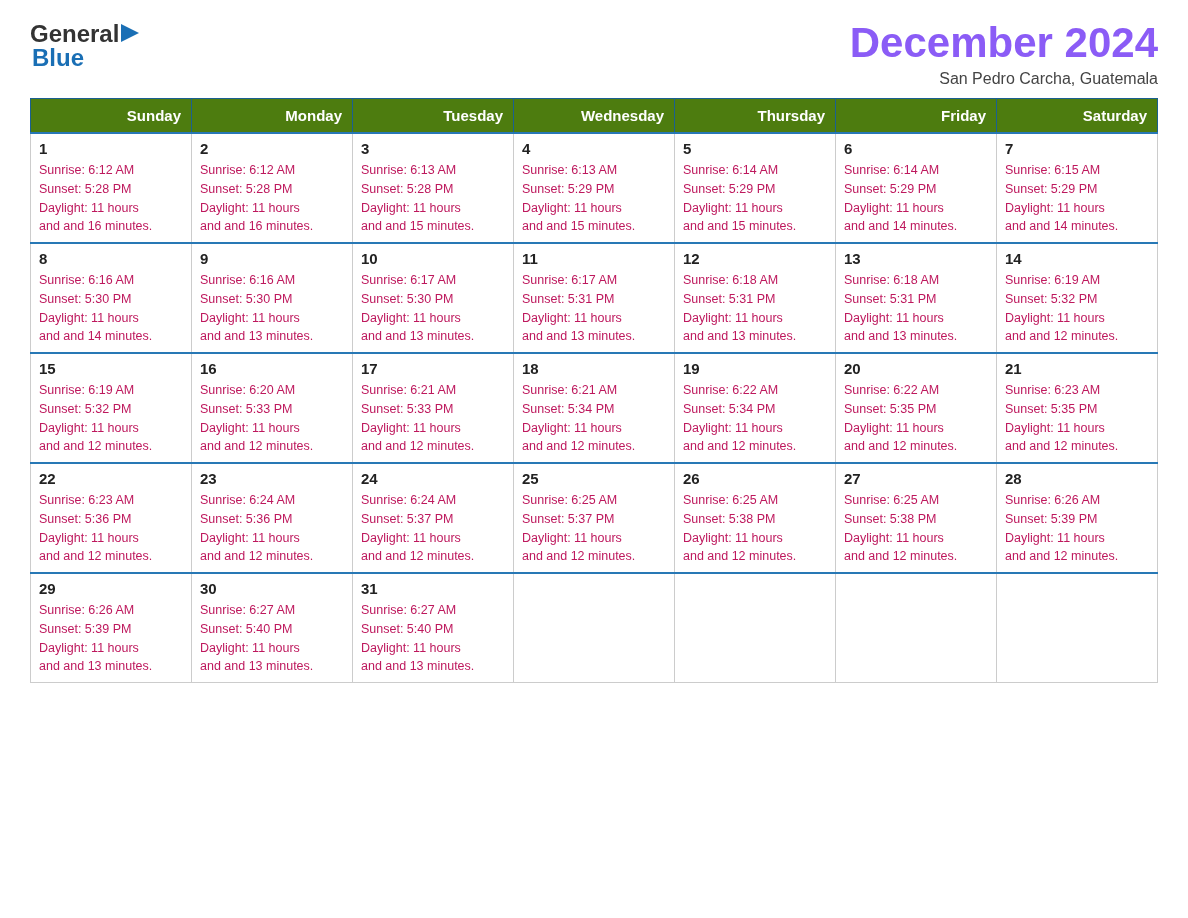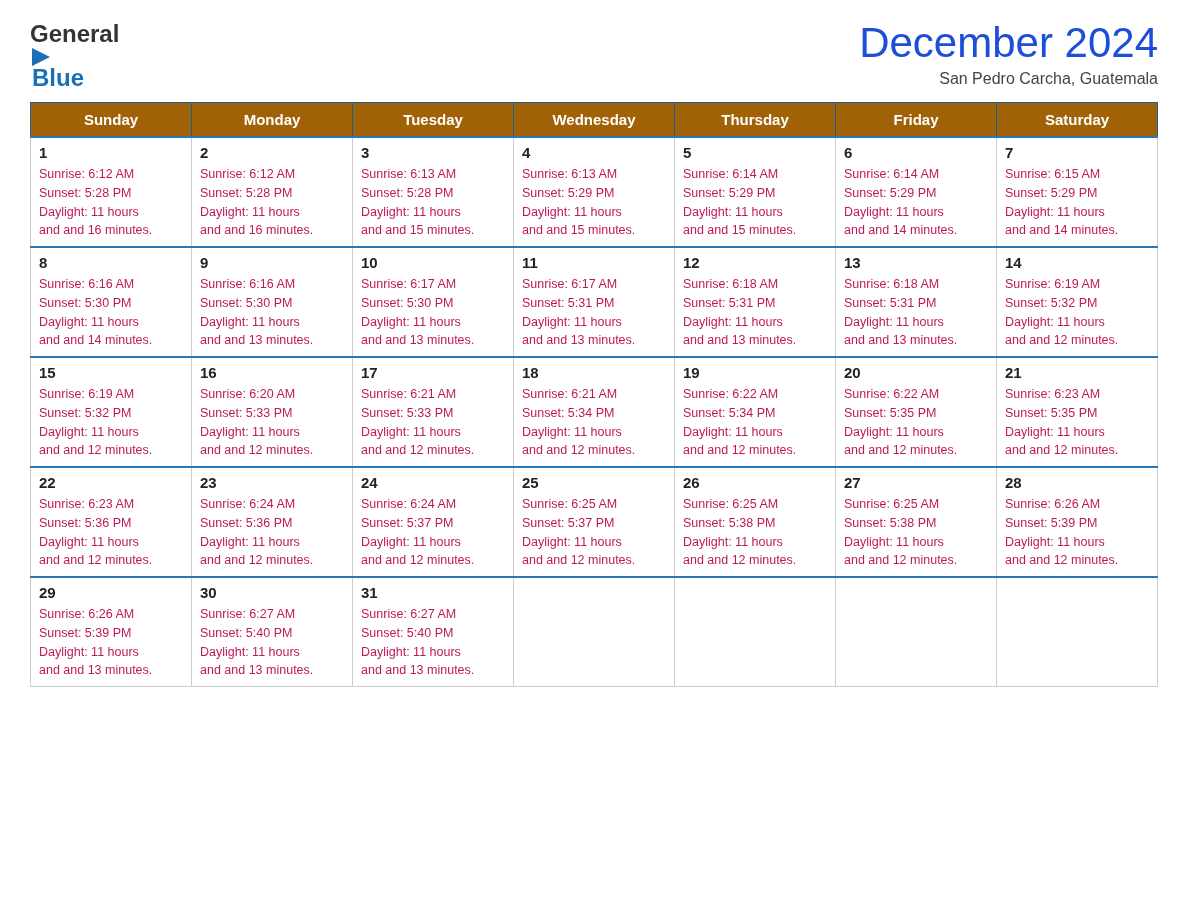--- a/index.html
+++ b/index.html
@@ -14,41 +14,41 @@
       display: flex;
       justify-content: space-between;
       align-items: flex-start;
       margin-bottom: 10px;
     }
     .title-block {
       text-align: right;
     }
     .calendar-title {
       font-size: 42px;
-      font-weight: normal;
-      color: #1d4ed8;
+      font-weight: bold;
+      color: #8b5cf6;
       line-height: 1.1;
     }
     .calendar-subtitle {
       font-size: 16px;
       color: #444;
       margin-top: 4px;
     }
     .calendar-table {
       width: 100%;
       border-collapse: collapse;
       margin-top: 10px;
     }
     .calendar-table thead tr th {
-      background-color: #a16207;
+      background-color: #4d7c0f;
       color: #fff;
       font-size: 15px;
       font-weight: bold;
       padding: 8px 10px;
-      text-align: center;
+      text-align: right;
       border: 1px solid #1a6090;
     }
     .calendar-table tbody tr td {
       vertical-align: top;
       border: 1px solid #ccc;
       border-top: 2px solid #2878b5;
       padding: 6px 8px;
       width: 14.28%;
       font-size: 13px;
       color: #333;
@@ -69,21 +69,21 @@
       line-height: 1.5;
       color: #be185d;
     }
     .logo-wrapper {
       display: flex;
       flex-direction: column;
       align-items: flex-start;
     }
     .logo-row {
       display: flex;
-      flex-direction: column;
+      align-items: center;
     }
   </style>
 </head>
 <body>
 
 <div class="header">
   <div class="logo-wrapper">
     <div class="logo-row">
       <span style="font-size:24px;font-weight:bold;color:#333;font-family:Arial,sans-serif;">General</span>
       <svg width="18" height="22" viewBox="0 0 18 22" style="margin-left:2px;margin-top:-2px;">

